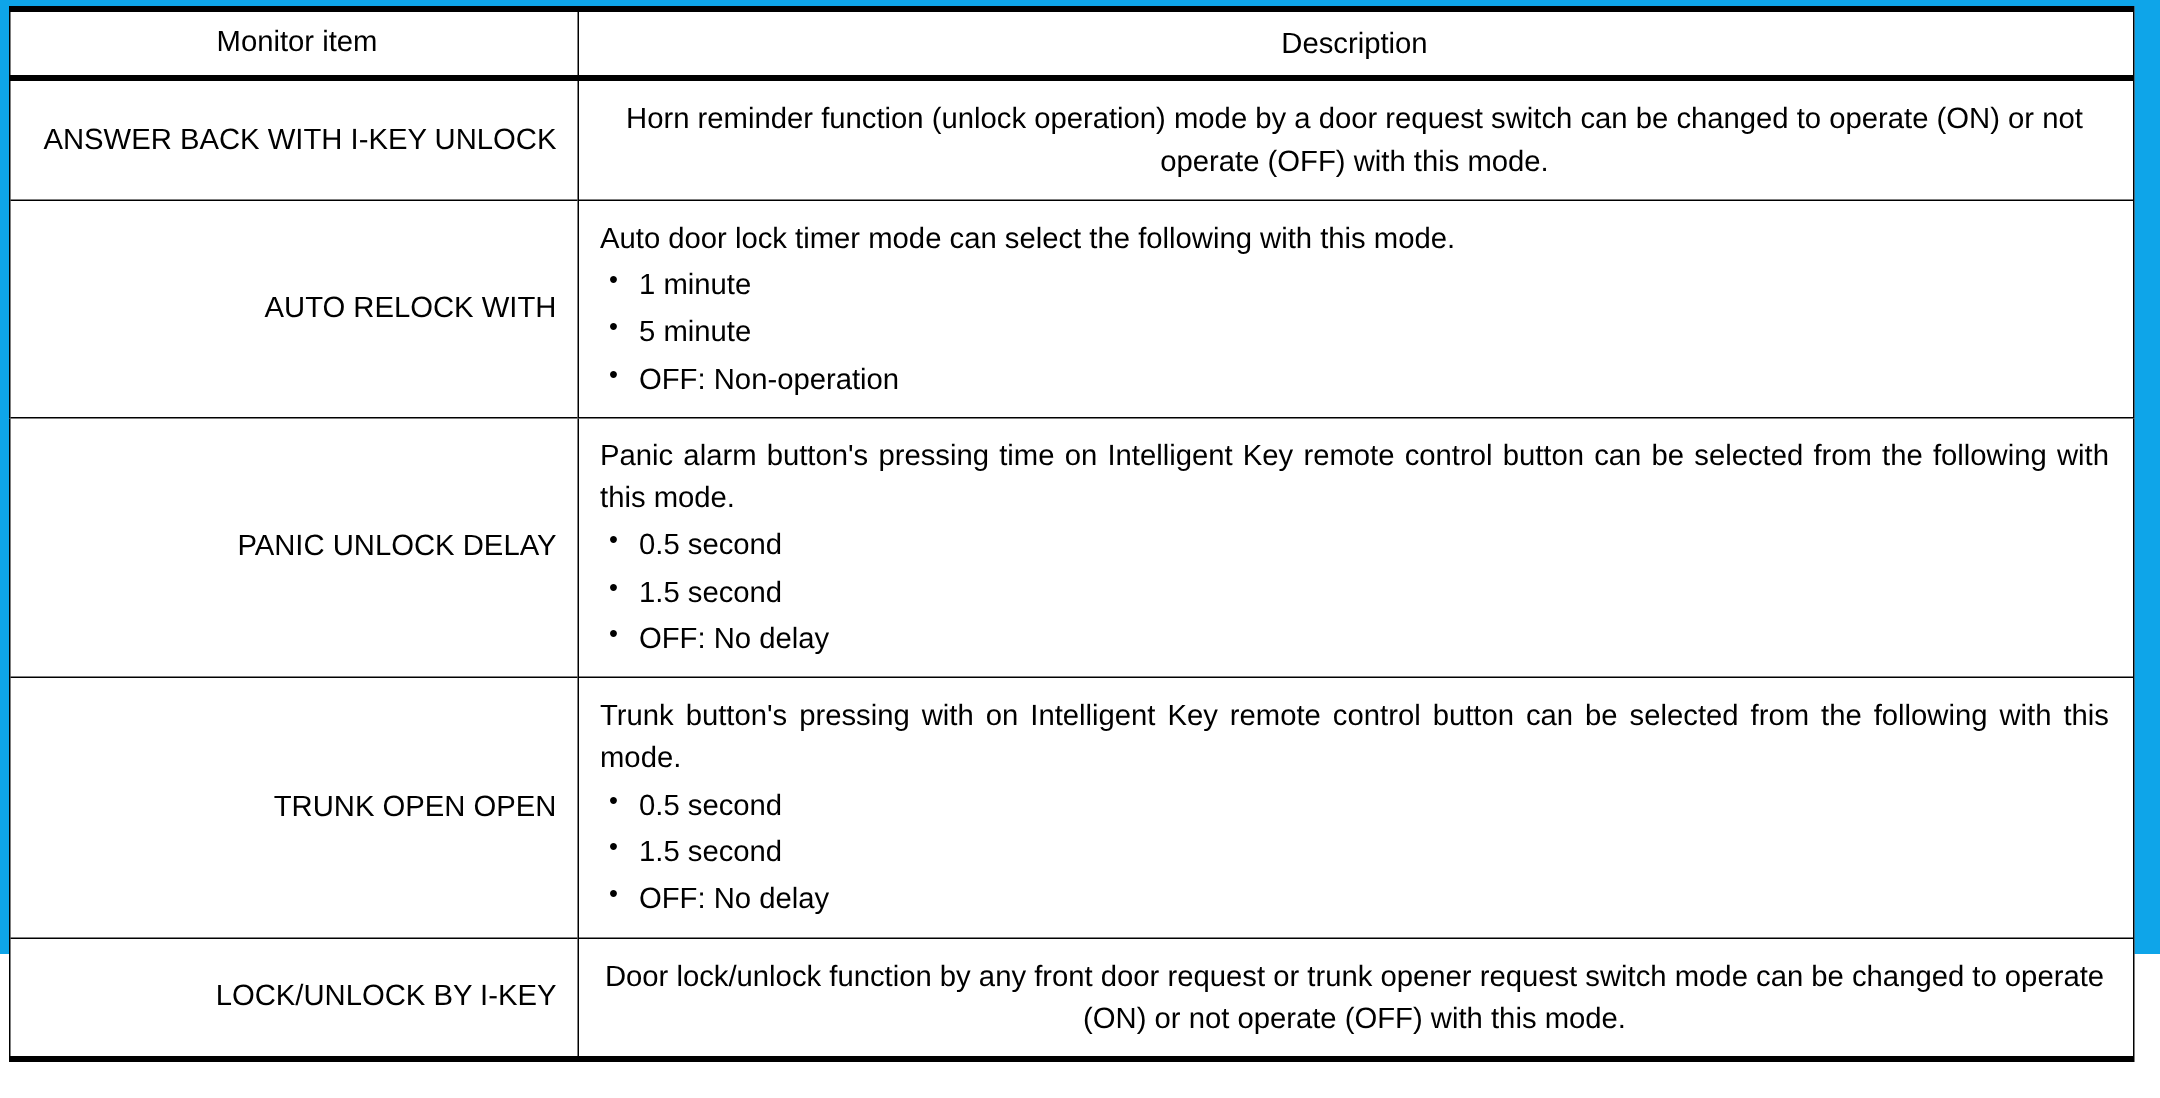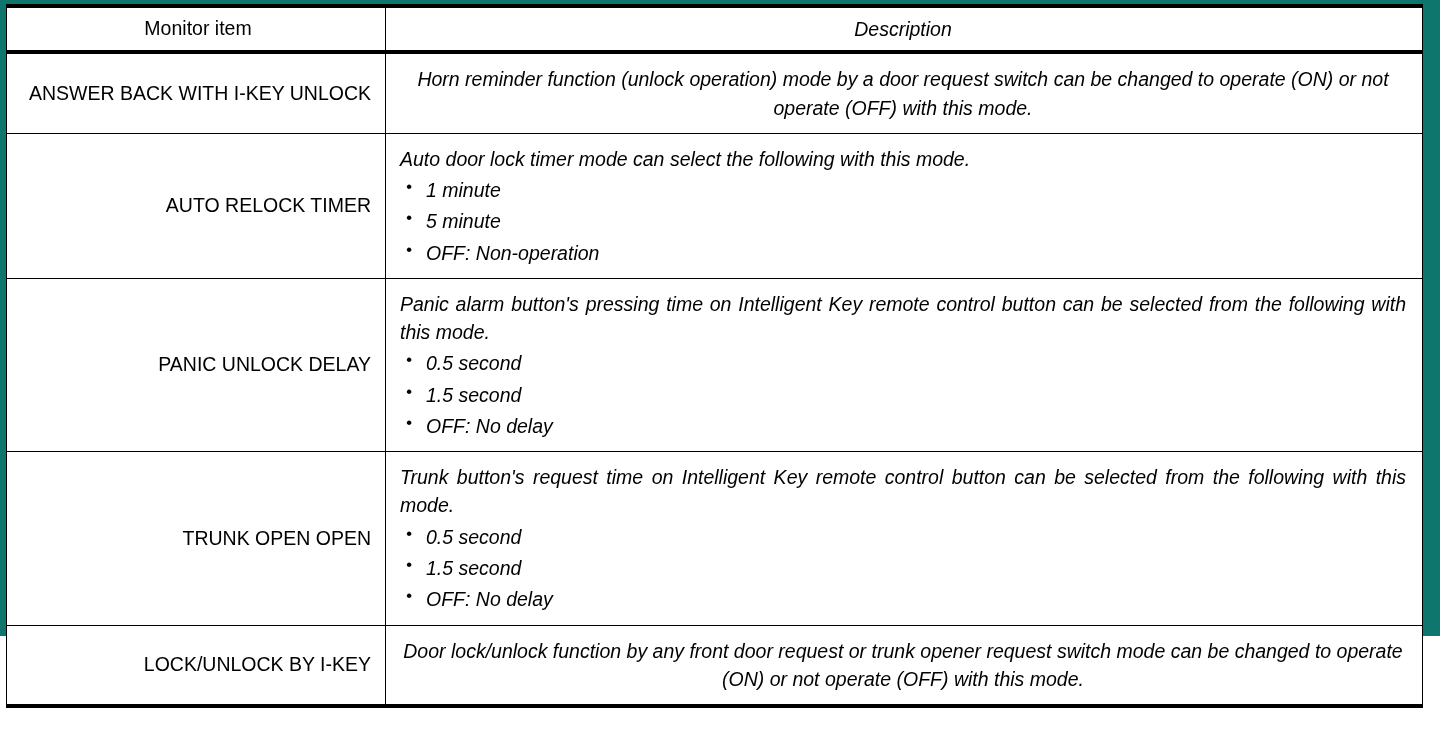--- a/index.html
+++ b/index.html
@@ -12,21 +12,21 @@
     height: 732px;
     font-family: "Liberation Sans", sans-serif;
     color: #000000;
     overflow: hidden;
   }
 
   .page {
     position: relative;
     width: 1440px;
     height: 636px;
-    background: #0f766e;
+    background: #0ea5e9;
   }
 
   .spec-table {
     position: absolute;
     left: 6px;
     top: 4px;
     width: 1416px;
     border-collapse: collapse;
     table-layout: fixed;
     background: #ffffff;
@@ -70,21 +70,20 @@
     font-size: 19.5px;
     line-height: 1.42;
   }
 
   .cell-desc {
     vertical-align: top;
     text-align: left;
     padding: 11px 16px 11px 14px;
     font-size: 19.5px;
     line-height: 1.45;
-    font-style: italic;
   }
 
   th.cell-item, th.cell-desc {
     font-weight: normal;
     text-align: center;
     vertical-align: middle;
     padding-top: 7px;
     padding-bottom: 7px;
     font-size: 19.5px;
   }
@@ -136,21 +135,21 @@
       </tr>
     </thead>
     <tbody id="table-body">
         <tr>
           <td class="cell-item">ANSWER BACK WITH I-KEY UNLOCK</td>
           <td class="cell-desc">
             <p class="desc-lead no-justify">Horn reminder function (unlock operation) mode by a door request switch can be changed to operate (ON) or not operate (OFF) with this mode.</p>
           </td>
         </tr>
         <tr>
-          <td class="cell-item">AUTO RELOCK TIMER</td>
+          <td class="cell-item">AUTO RELOCK WITH</td>
           <td class="cell-desc">
             <p class="desc-lead">Auto door lock timer mode can select the following with this mode.</p>
             <ul class="bullet-list">
               <li>1 minute</li>
               <li>5 minute</li>
               <li>OFF: Non-operation</li>
             </ul>
           </td>
         </tr>
         <tr>
@@ -160,21 +159,21 @@
             <ul class="bullet-list">
               <li>0.5 second</li>
               <li>1.5 second</li>
               <li>OFF: No delay</li>
             </ul>
           </td>
         </tr>
         <tr>
           <td class="cell-item">TRUNK OPEN OPEN</td>
           <td class="cell-desc">
-            <p class="desc-lead">Trunk button's request time on Intelligent Key remote control button can be selected from the following with this mode.</p>
+            <p class="desc-lead">Trunk button's pressing with on Intelligent Key remote control button can be selected from the following with this mode.</p>
             <ul class="bullet-list">
               <li>0.5 second</li>
               <li>1.5 second</li>
               <li>OFF: No delay</li>
             </ul>
           </td>
         </tr>
         <tr>
           <td class="cell-item">LOCK/UNLOCK BY I-KEY</td>
           <td class="cell-desc">

